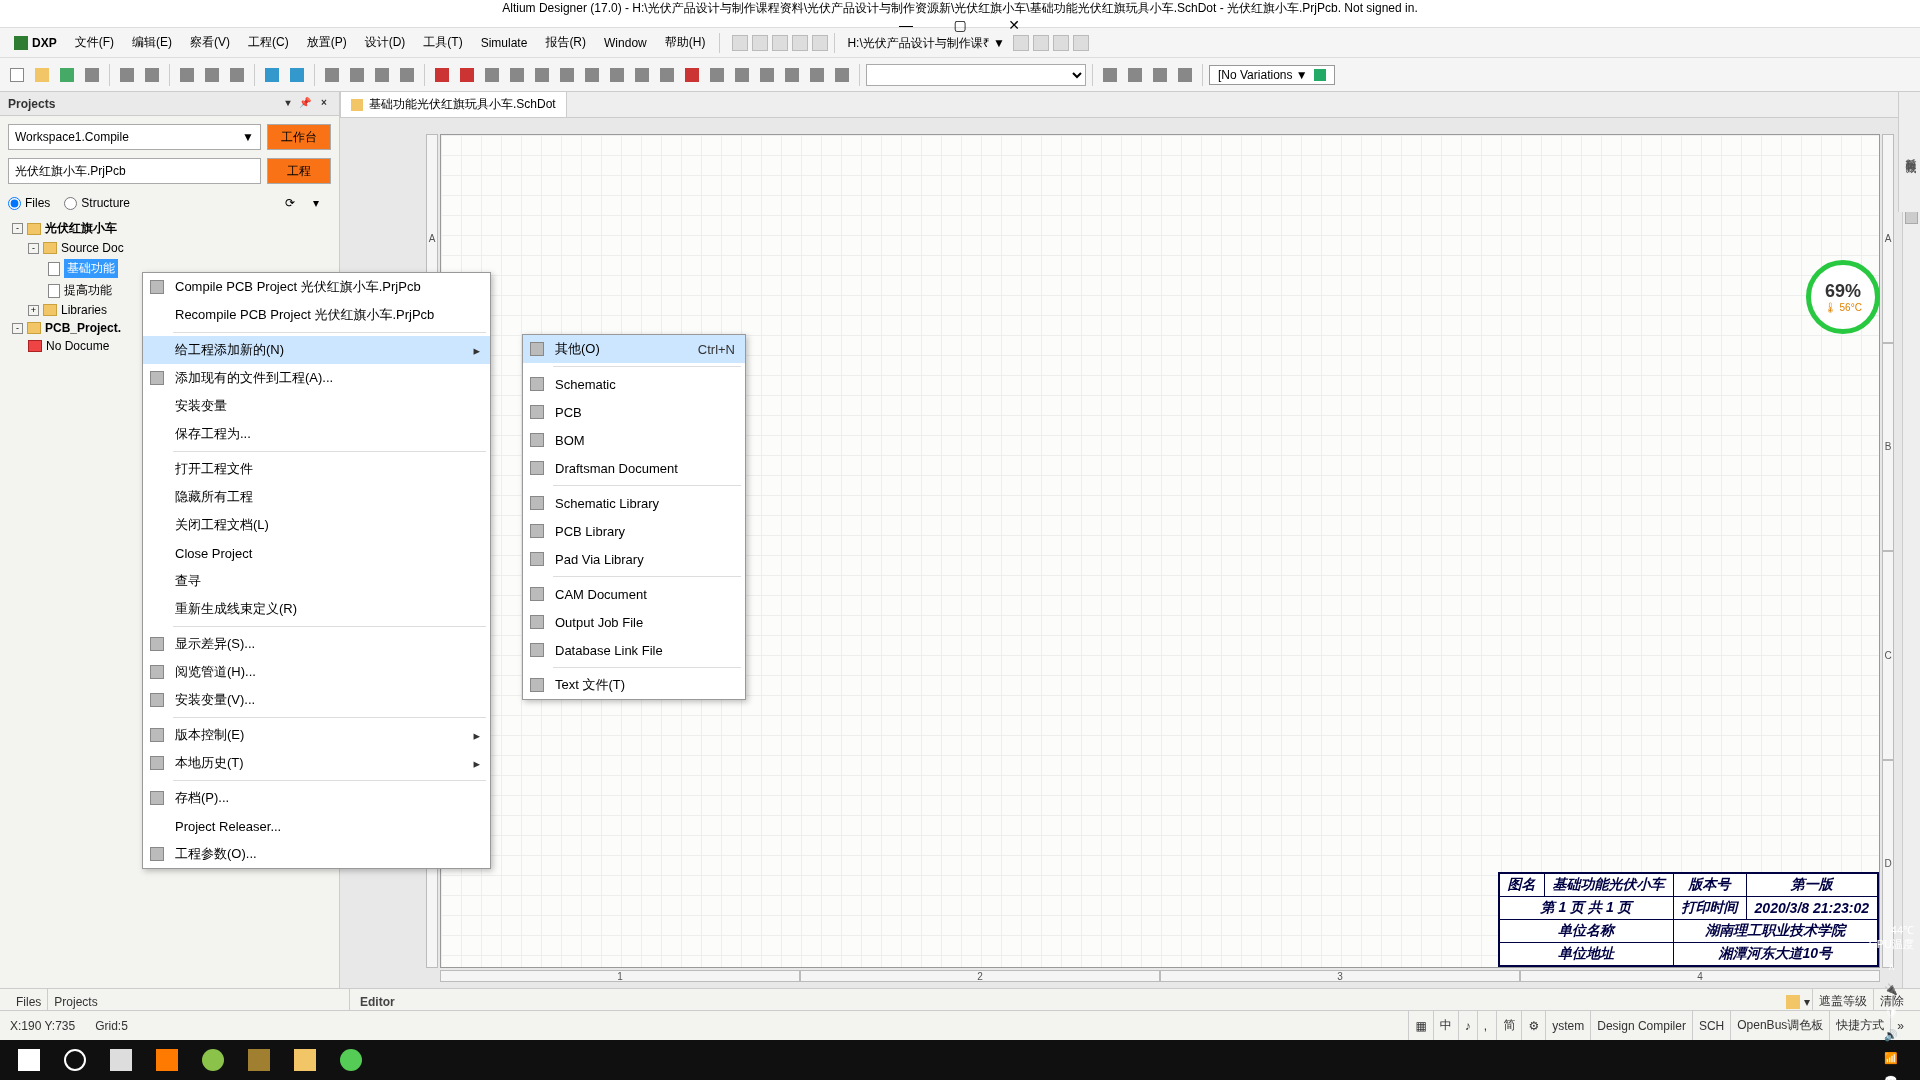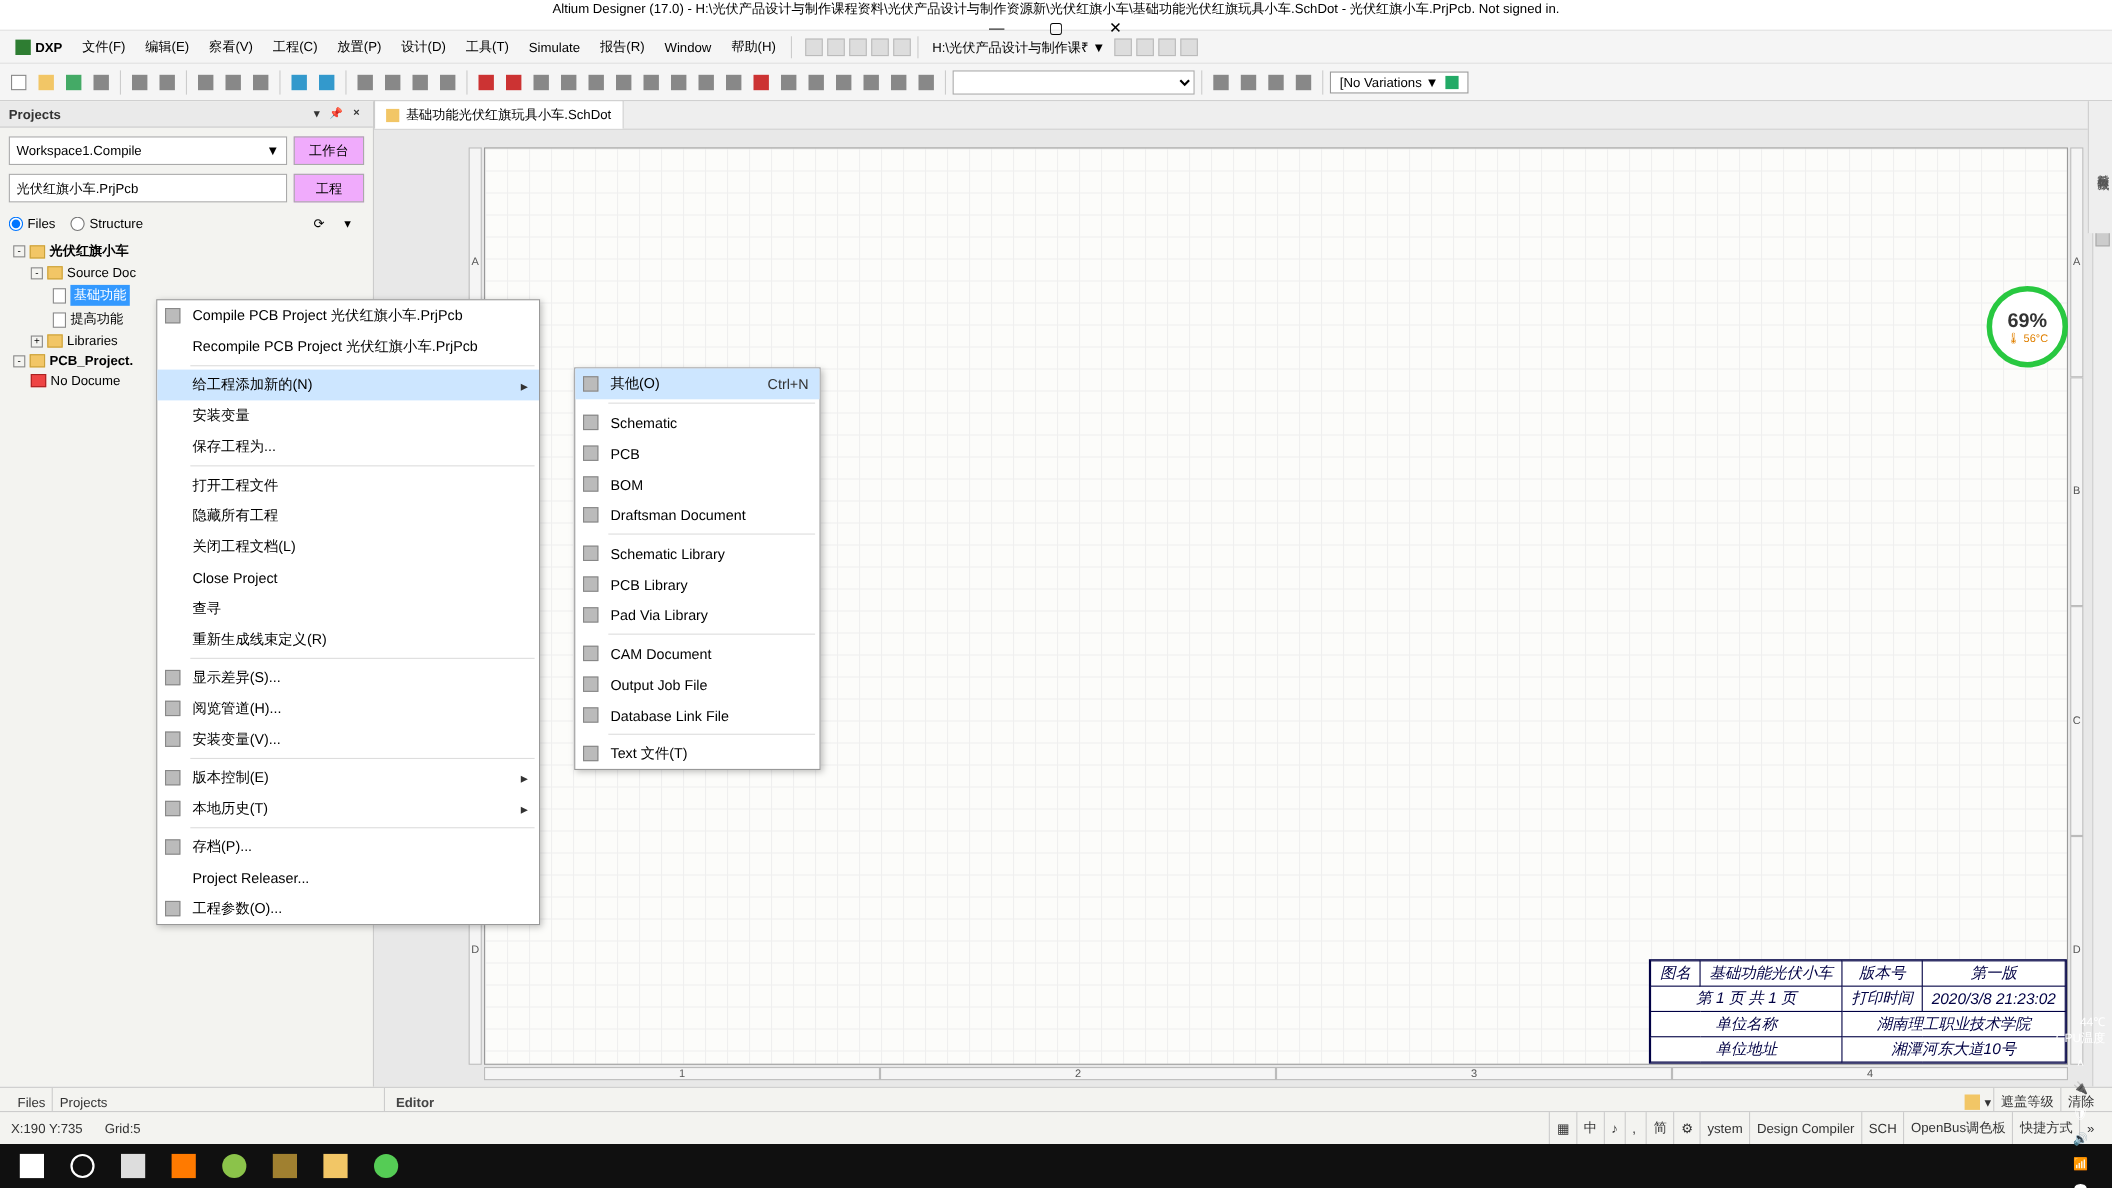--- a/index.html
+++ b/index.html
@@ -24,21 +24,21 @@
 .toolbar .combo { height: 22px; border: 1px solid #aaa; background: #fff; min-width: 220px; }
 .toolbar .var { border: 1px solid #999; padding: 2px 8px; background: #fff; display: flex; align-items: center; gap: 6px; }
 .main { display: flex; height: calc(100% - 28px - 30px - 34px - 26px - 26px - 40px); }
 .panel { width: 340px; background: #f3f3f0; border-right: 1px solid #ccc; display: flex; flex-direction: column; }
 .panel-header { background: #eaeaea; height: 24px; display: flex; align-items: center; padding: 0 8px; font-weight: bold; color: #333; border-bottom: 1px solid #ccc; }
 .panel-header .spacer { flex: 1; }
 .panel-header .hbtn { width: 14px; height: 14px; margin-left: 4px; text-align: center; font-size: 10px; }
 .panel-body { padding: 8px; }
 .row { display: flex; gap: 6px; margin-bottom: 8px; align-items: center; }
 .row .input { flex: 1; height: 26px; border: 1px solid #aaa; background: #fff; padding: 0 6px; display: flex; align-items: center; }
-.row .btn { width: 64px; height: 26px; border: 1px solid #aaa; background: #f0abfc; display: flex; align-items: center; justify-content: center; }
+.row .btn { width: 64px; height: 26px; border: 1px solid #aaa; background: #f97316; display: flex; align-items: center; justify-content: center; }
 .filter-row { display: flex; align-items: center; gap: 14px; padding: 4px 0 8px; }
 .filter-row label { display: flex; align-items: center; gap: 4px; }
 .filter-row .right { margin-left: auto; display: flex; gap: 2px; }
 .tree { font-size: 12px; color: #000; }
 .tree .node { padding: 2px 0 2px 4px; white-space: nowrap; display: flex; align-items: center; gap: 4px; }
 .tree .indent1 { padding-left: 20px; }
 .tree .indent2 { padding-left: 40px; }
 .tree .exp { width: 11px; height: 11px; border: 1px solid #888; font-size: 9px; line-height: 9px; text-align: center; }
 .tree .fold { width: 14px; height: 12px; background: #f2c666; border: 1px solid #caa13a; }
 .tree .doc { width: 12px; height: 14px; background: #fff; border: 1px solid #888; }
@@ -50,21 +50,21 @@
 .tab .tic { width: 12px; height: 12px; background: #f2c666; }
 .sheet-wrap { flex: 1; position: relative; overflow: hidden; background: #e8e8e8; }
 .sheet { position: absolute; left: 100px; top: 16px; right: 40px; bottom: 20px; background: #fcfcfa; border: 1px solid #999;
   background-image: linear-gradient(#eee 1px, transparent 1px), linear-gradient(90deg, #eee 1px, transparent 1px);
   background-size: 20px 20px; }
 .ruler-top { position: absolute; left: 100px; right: 40px; top: 2px; height: 12px; display: flex; }
 .ruler-left { position: absolute; top: 16px; bottom: 20px; left: 86px; width: 12px; display: flex; flex-direction: column; }
 .ruler-right { position: absolute; top: 16px; bottom: 20px; right: 26px; width: 12px; display: flex; flex-direction: column; }
 .rcell { flex: 1; border: 1px solid #bbb; font-size: 10px; display: flex; align-items: center; justify-content: center; color: #555; background: #f5f5f5; }
 .title-block { position: absolute; right: 0; bottom: 0; border: 1px solid #004; font-family: "SimSun", serif; color: #004; background: #fff; }
-.title-block table { border-collapse: collapse; }
+.title-block table { border-collapse: collapse; font-weight: bold; }
 .title-block td { border: 1px solid #004; padding: 2px 8px; font-size: 14px; text-align: center; font-style: italic; }
 .scrollbar-v { position: absolute; right: 0; top: 26px; bottom: 0; width: 18px; background: #eee; border-left: 1px solid #ccc; }
 .scrollbar-v .thumb { position: absolute; left: 2px; right: 2px; top: 20px; height: 60px; background: #ccc; border: 1px solid #aaa; }
 .context-menu { position: absolute; background: #fff; border: 1px solid #999; box-shadow: 2px 2px 6px rgba(0,0,0,.25); font-size: 13px; color: #000; z-index: 100; }
 .context-menu .cmrow { display: flex; align-items: center; height: 28px; padding: 0 10px 0 4px; gap: 8px; white-space: nowrap; }
 .context-menu .cmrow.hover { background: #cde6ff; }
 .context-menu .cmic { width: 20px; height: 20px; display: flex; align-items: center; justify-content: center; }
 .context-menu .cmic .sq { width: 14px; height: 14px; background: #bbb; border: 1px solid #888; }
 .context-menu .cmlabel { flex: 1; }
 .context-menu .cmarrow { width: 10px; text-align: right; color: #333; }
@@ -399,20 +399,26 @@
       <div class="cmic"></div>
       <div class="cmlabel">Recompile PCB Project 光伏红旗小车.PrjPcb</div>
     </div>
     <div class="cmsep"></div>
     <div class="cmrow hover">
       <div class="cmic"></div>
       <div class="cmlabel">给工程添加新的(N)</div>
       <div class="cmarrow">▸</div>
     </div>
     <div class="cmrow">
+      <div class="cmic">
+        <div class="sq"></div>
+      </div>
+      <div class="cmlabel">添加现有的文件到工程(A)...</div>
+    </div>
+    <div class="cmrow">
       <div class="cmic"></div>
       <div class="cmlabel">安装变量</div>
     </div>
     <div class="cmrow">
       <div class="cmic"></div>
       <div class="cmlabel">保存工程为...</div>
     </div>
     <div class="cmsep"></div>
     <div class="cmrow">
       <div class="cmic"></div>

